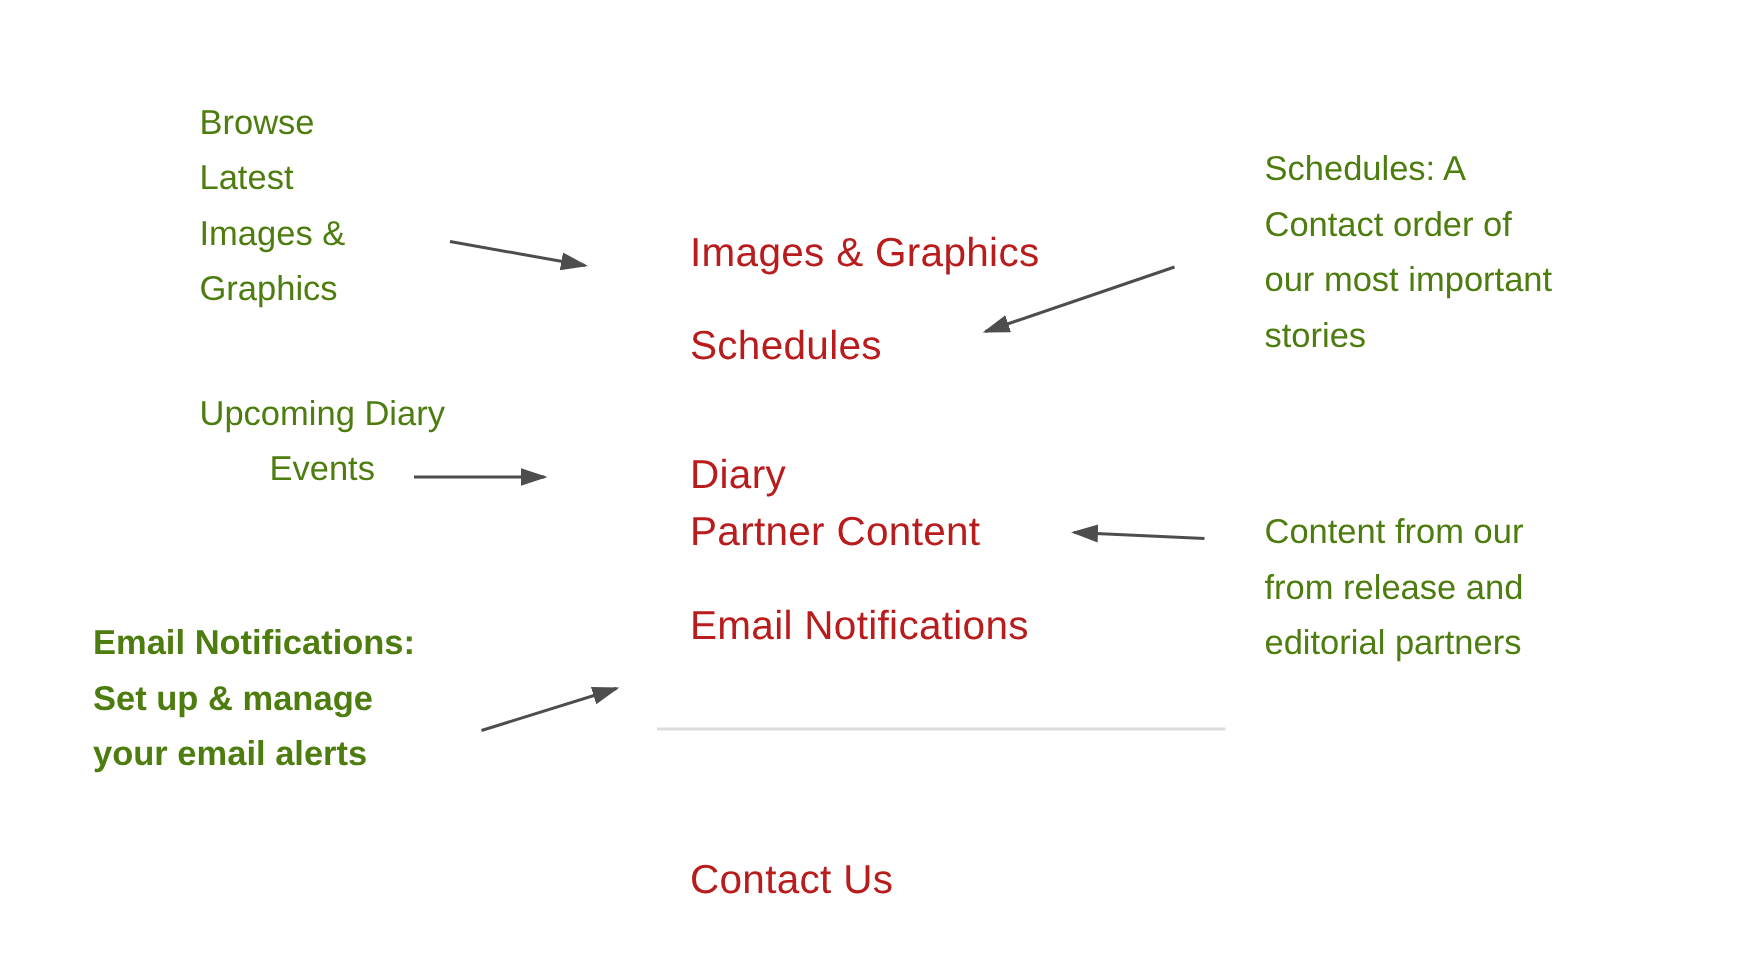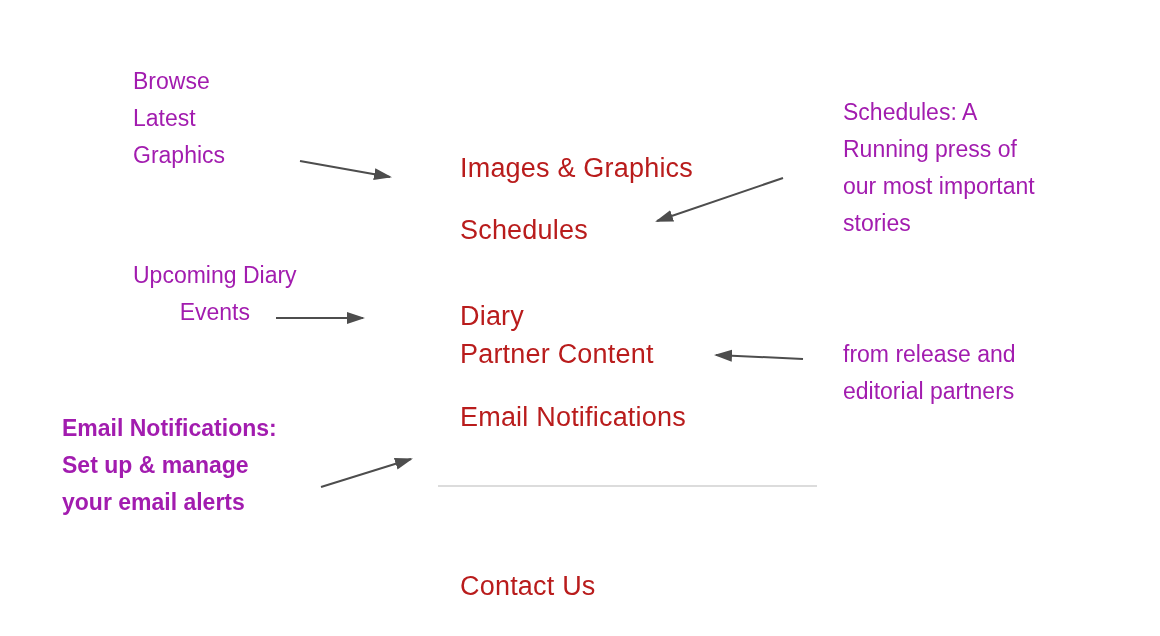--- a/index.html
+++ b/index.html
@@ -11,21 +11,21 @@
     position: relative;
     width: 1160px;
     height: 636px;
     background: #ffffff;
     overflow: hidden;
     font-family: "Liberation Sans", sans-serif;
   }
   
   .ann {
     position: absolute;
-    color: #a21caf;
+    color: #4d7c0f;
     font-size: 23px;
     line-height: 37px;
     white-space: nowrap;
   }
   
   .menu-item {
     position: absolute;
     left: 460px;
     color: #b91c1c;
     font-size: 27px;
@@ -64,36 +64,38 @@
     <div class="menu-item" style="top:404px;">Email Notifications</div>
 
     <div class="divider"></div>
 
     <div class="menu-item" style="top:533px;margin-top:40px;">Contact Us</div>
   </nav>
 
   <div class="ann" style="left:133px; top:63px;">
     <div>Browse</div>
     <div>Latest</div>
+    <div>Images &amp;</div>
     <div>Graphics</div>
   </div>
 
   <div class="ann" style="left:843px; top:94px;">
     <div>Schedules: A</div>
-    <div>Running press of</div>
+    <div>Contact order of</div>
     <div>our most important</div>
     <div>stories</div>
   </div>
 
   <div class="ann" style="left:133px; top:257px;text-align:center;">
     <div>Upcoming Diary</div>
     <div>Events</div>
   </div>
 
   <div class="ann" style="left:843px; top:336px;">
+    <div>Content from our</div>
     <div>from release and</div>
     <div>editorial partners</div>
   </div>
 
   <div class="ann" style="left:62px; top:410px;font-weight:bold;">
     <div>Email Notifications:</div>
     <div>Set up &amp; manage</div>
     <div>your email alerts</div>
   </div>
 

